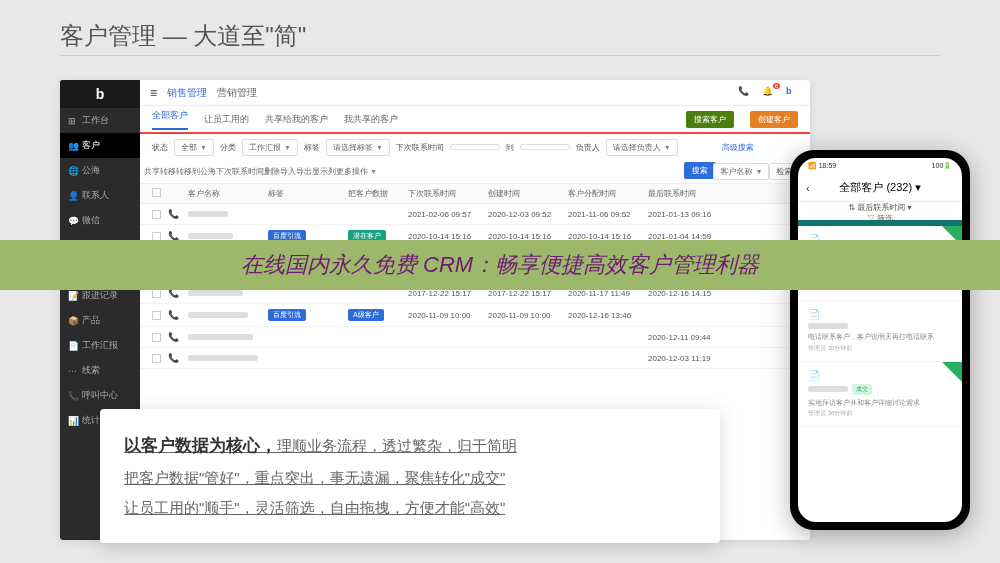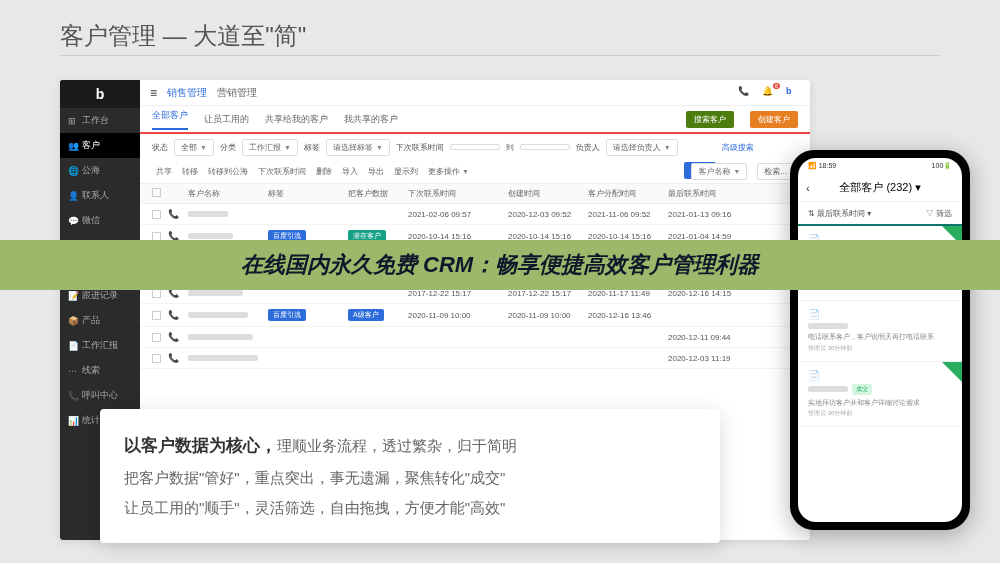--- a/index.html
+++ b/index.html
@@ -35,60 +35,60 @@
 .btn-orange { background: #e67e22; }
 .btn-blue { background: #2d6cdb; margin-top: 47px; }
 
 .filter-row { height: 26px; display: flex; align-items: center; padding: 0 12px; gap: 6px; color: #666; font-size: 8px; }
 .filter-label { color: #555; }
 .select-box { border: 1px solid #ddd; padding: 2px 6px; border-radius: 2px; background: #fff; cursor: pointer; display: inline-flex; align-items: center; gap: 3px; }
 .chevron { font-size: 7px; color: #888; }
 .date-input { border: 1px solid #ddd; padding: 2px 6px; border-radius: 2px; width: 50px; }
 .link-text { color: #2d6cdb; cursor: pointer; }
 
-.action-row { height: 24px; display: flex; align-items: center; padding: 0 16px; gap: 10px; color: #666; font-size: 8px; border-bottom: 1px solid #eee; }
+.action-row { height: 24px; display: flex; align-items: center; padding: 0 4px; color: #666; font-size: 8px; border-bottom: 1px solid #eee; }
 .action-item { cursor: pointer; display: inline-flex; align-items: center; gap: 2px; }
 .action-spacer { flex: 1; }
 
 .table { width: 100%; }
 .table-header { display: flex; background: #fafafa; border-bottom: 1px solid #eee; padding: 4px 12px; font-size: 8px; color: #666; }
 .col-check { width: 16px; }
 .col-phone { width: 20px; }
 .col-name { width: 80px; }
 .col-tag { width: 80px; }
 .col-cat { width: 60px; }
 .col-date1 { width: 80px; }
-.col-date2 { width: 80px; margin-left: 20px; }
+.col-date2 { width: 80px; }
 .col-date3 { width: 80px; }
 .col-date4 { flex: 1; }
 
 .table-row { display: flex; align-items: center; padding: 5px 12px; border-bottom: 1px solid #f3f3f3; font-size: 8px; color: #555; min-height: 20px; }
 .checkbox { width: 9px; height: 9px; border: 1px solid #ccc; cursor: pointer; }
 .phone-icon { color: #2d6cdb; font-size: 9px; cursor: pointer; }
 .name-bar { height: 6px; background: #ddd; border-radius: 2px; }
 .tag-pill { display: inline-block; padding: 1px 5px; border-radius: 2px; font-size: 7px; color: #fff; margin-right: 2px; }
 .tag-blue { background: #2d6cdb; }
 .tag-green { background: #27ae60; }
 .tag-purple { background: #8e44ad; }
 .cat-pill { display: inline-block; padding: 1px 5px; border-radius: 2px; font-size: 7px; color: #fff; }
 .cat-teal { background: #16a085; }
 .cat-blue { background: #2d6cdb; }
 
-.overlay-banner { position: absolute; top: 240px; left: 0; right: 0; height: 50px; background: #9cb86a; display: flex; align-items: center; justify-content: center; color: #0f172a; font-size: 22px; font-weight: 700; font-style: italic; z-index: 10; }
+.overlay-banner { position: absolute; top: 240px; left: 0; right: 0; height: 50px; background: #9cb86a; display: flex; align-items: center; justify-content: center; color: #701a75; font-size: 22px; font-weight: 400; font-style: italic; z-index: 10; }
 
 .desc-card { position: absolute; bottom: 20px; left: 100px; width: 620px; background: #fff; border-radius: 4px; padding: 20px 24px; box-shadow: 0 4px 20px rgba(0,0,0,0.15); z-index: 5; }
-.desc-line { font-size: 15px; color: #666; line-height: 2; }
+.desc-line { font-size: 15px; color: #666; line-height: 2; text-decoration: underline; }
 .desc-bold { font-weight: 700; color: #333; font-size: 17px; }
 
 .phone-mockup { position: absolute; top: 150px; right: 30px; width: 180px; height: 380px; background: #000; border-radius: 24px; padding: 8px; z-index: 8; box-shadow: 0 5px 25px rgba(0,0,0,0.3); }
 .phone-screen { width: 100%; height: 100%; background: #fff; border-radius: 18px; overflow: hidden; display: flex; flex-direction: column; font-size: 9px; }
 .phone-status { height: 16px; display: flex; align-items: center; justify-content: space-between; padding: 0 10px; font-size: 7px; color: #333; }
 .phone-header { height: 28px; display: flex; align-items: center; justify-content: center; border-bottom: 1px solid #eee; position: relative; font-size: 11px; font-weight: 500; }
 .phone-back { position: absolute; left: 8px; color: #333; cursor: pointer; }
-.phone-toolbar { height: 24px; display: flex; align-items: center; justify-content: space-between; padding: 0 10px; border-bottom: 2px solid #0f766e; font-size: 8px; color: #555; }
+.phone-toolbar { height: 24px; display: flex; align-items: center; justify-content: space-between; padding: 0 10px; border-bottom: 6px solid #0f766e; font-size: 8px; color: #555; flex-direction: column; }
 .phone-list { flex: 1; overflow: hidden; }
 .phone-card { border-bottom: 1px solid #f0f0f0; padding: 8px 10px; position: relative; }
 .phone-card-icon { color: #2d6cdb; font-size: 10px; }
 .phone-card-row1 { display: flex; gap: 4px; align-items: center; margin: 3px 0; }
 .card-name-bar { height: 6px; background: #ddd; border-radius: 2px; width: 40px; }
 .phone-tag { font-size: 6px; padding: 1px 4px; border-radius: 2px; }
 .phone-tag-green { background: #d5f5e3; color: #27ae60; }
 .phone-tag-orange { background: #fdebd0; color: #e67e22; }
 .phone-tag-blue { background: #d6eaf8; color: #2874a6; }
 .phone-desc { font-size: 7px; color: #888; line-height: 1.4; }

